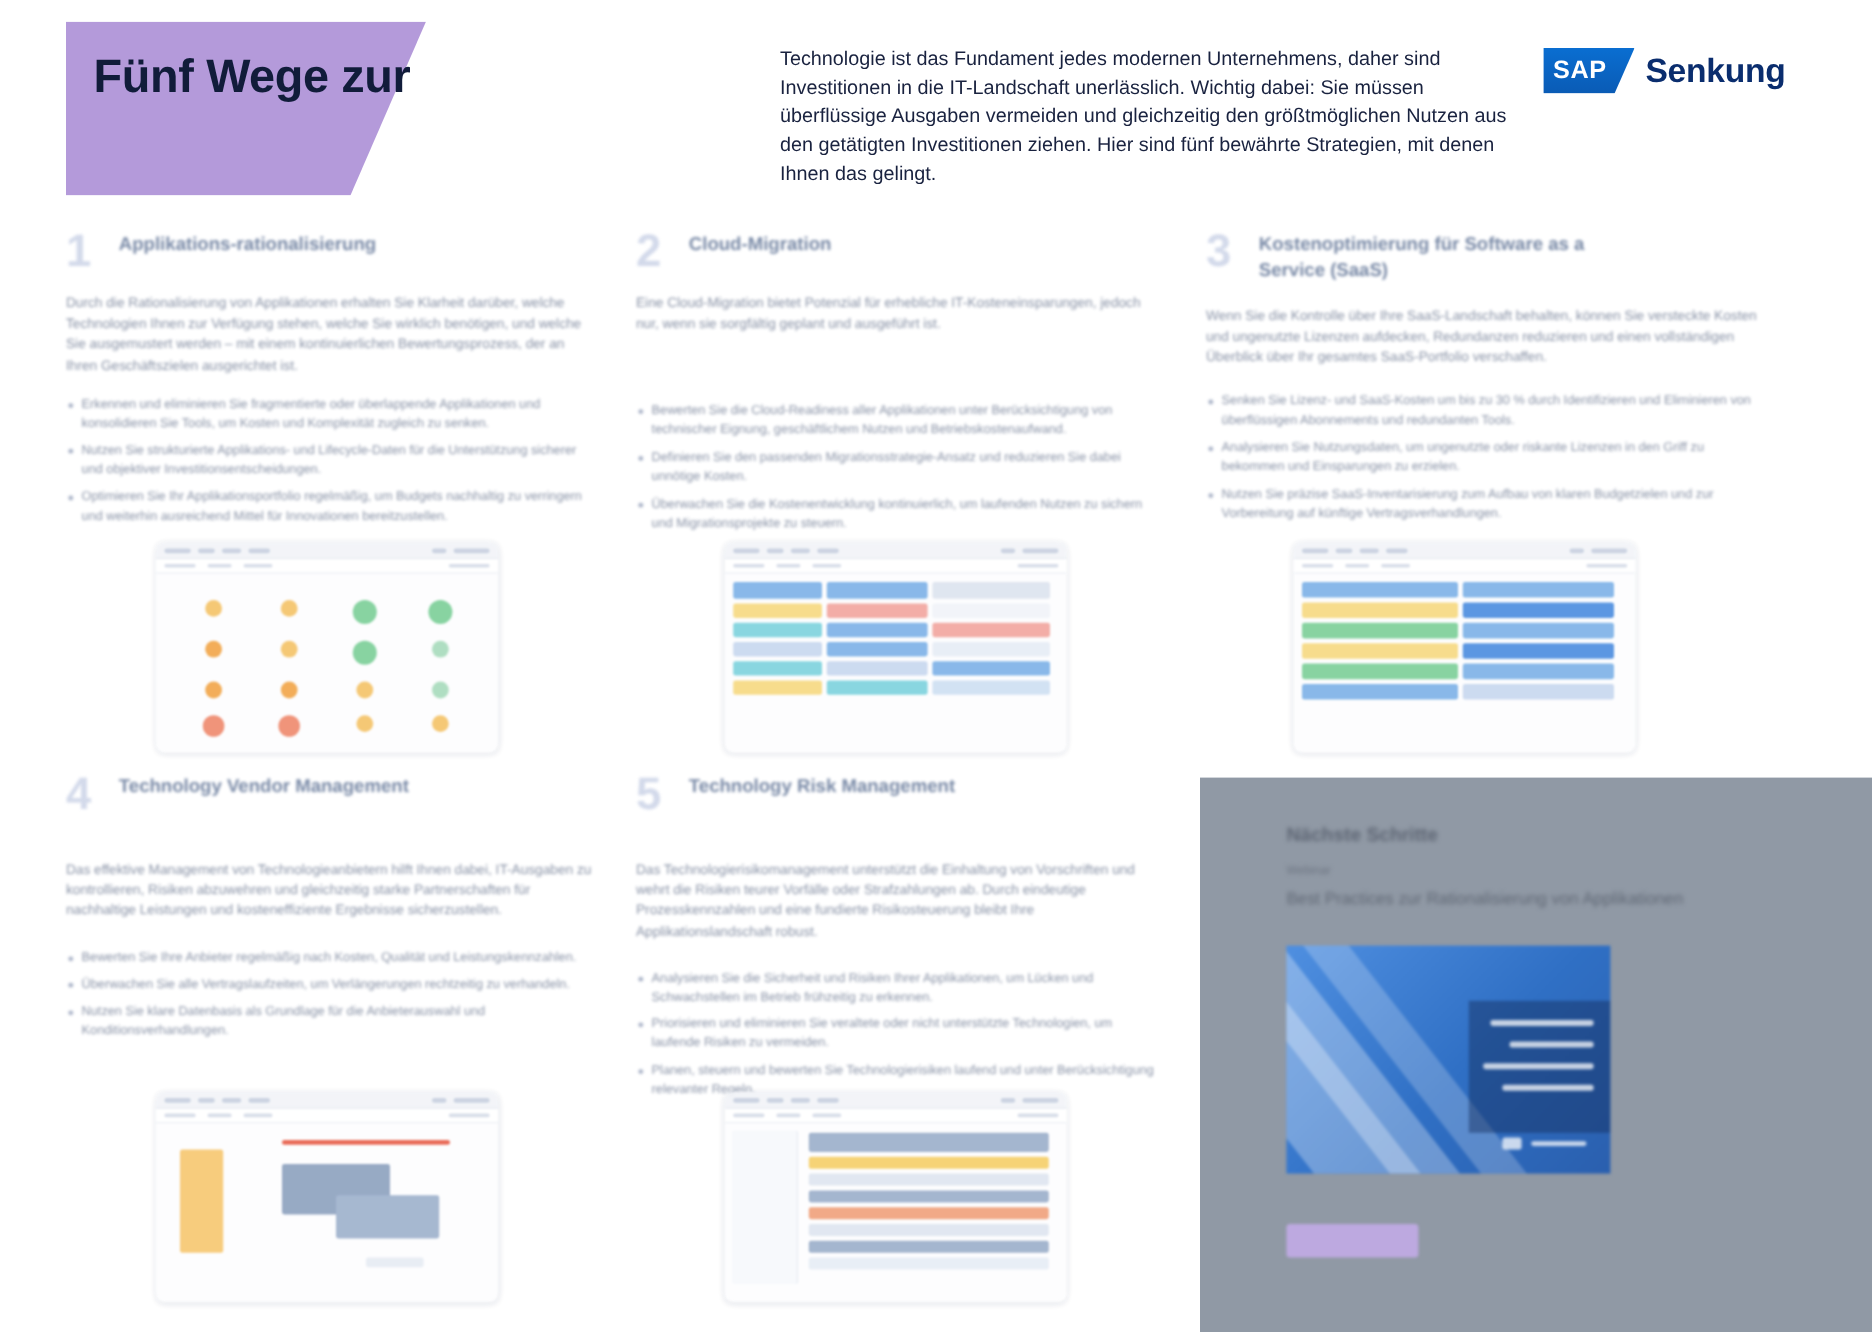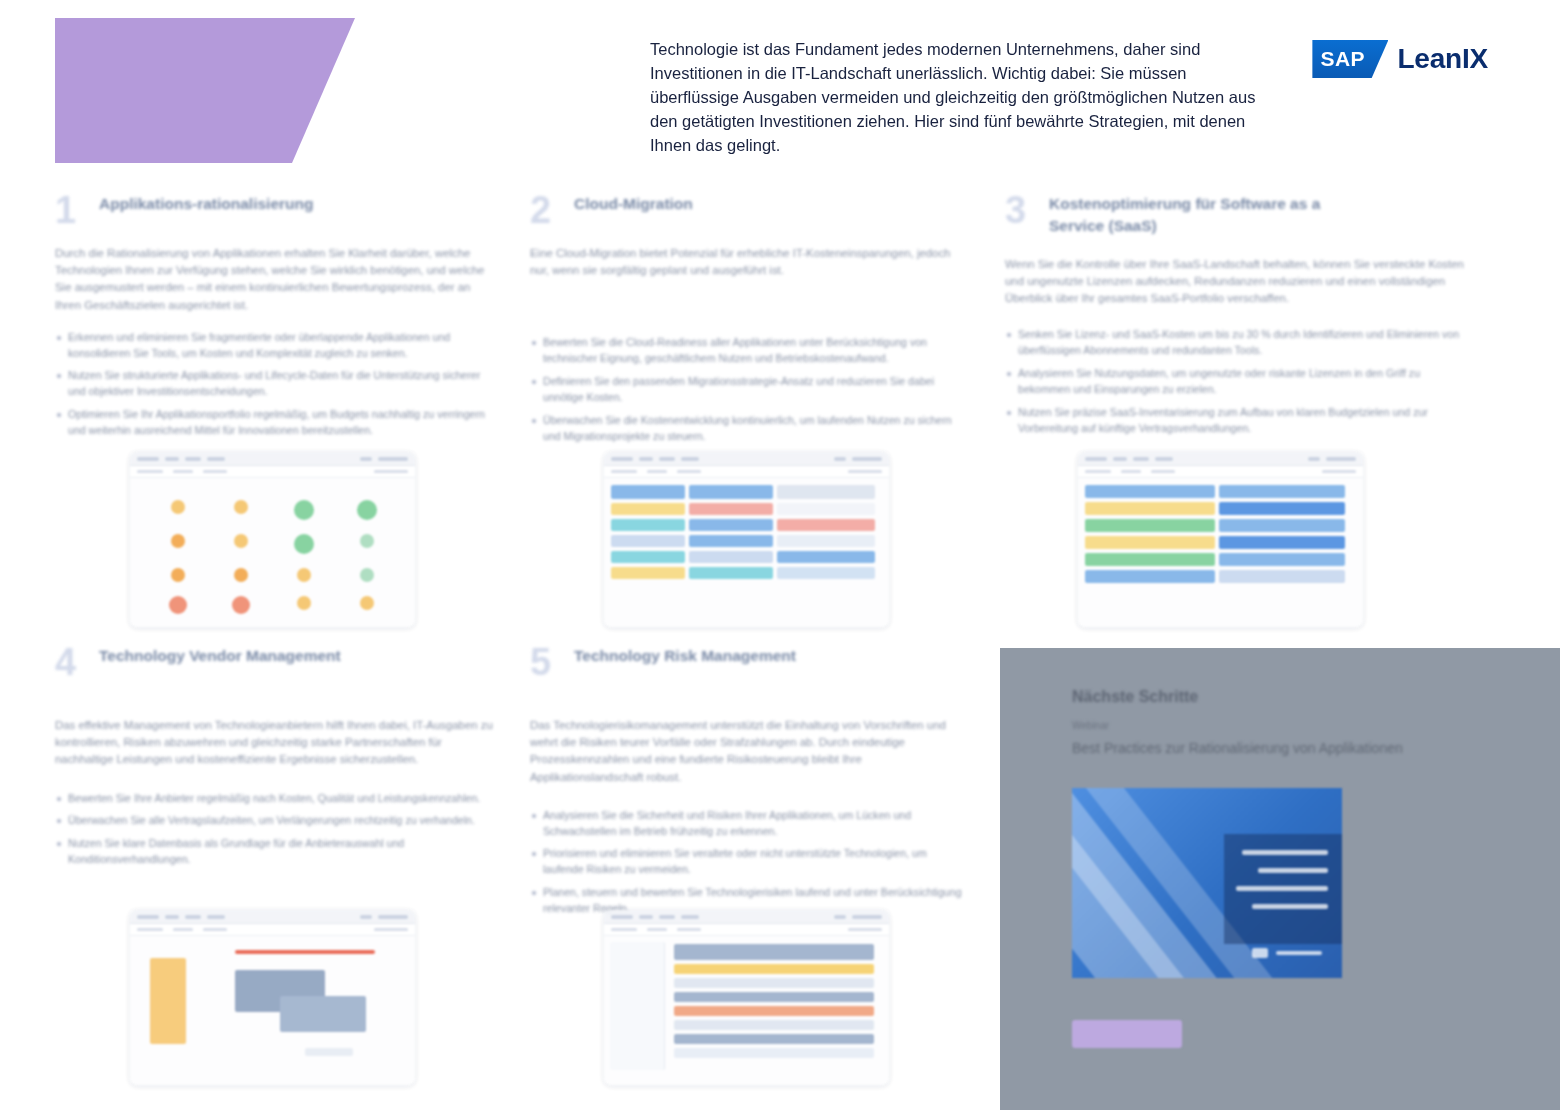--- a/index.html
+++ b/index.html
@@ -274,28 +274,28 @@
     border-radius: 3px;
     filter: blur(1.3px);
   }
 </style>
 </head>
 <body>
 
 <div class="header">
   <div class="title-banner"></div>
   <div class="title-text">
-    <br>
+    <span>Fünf Wege zur</span><br>
   </div>
   <div class="intro">Technologie ist das Fundament jedes modernen Unternehmens, daher sind Investitionen in die IT-Landschaft unerlässlich. Wichtig dabei: Sie müssen überflüssige Ausgaben vermeiden und gleichzeitig den größtmöglichen Nutzen aus den getätigten Investitionen ziehen. Hier sind fünf bewährte Strategien, mit denen Ihnen das gelingt.</div>
   <div class="logo">
     <div class="logo-sap">
         <span>SAP</span>
       </div>
-    <div class="logo-leanix">LeanIX</div>
+    <div class="logo-leanix">Senkung</div>
   </div>
 </div>
 
 <div class="grid">
 
   <div class="card" style="left:55px; top:8px; width:440px;">
     <div class="card-head">
       <div class="card-num">1</div>
       <div class="card-title">Applikations-rationalisierung</div>
     </div>

